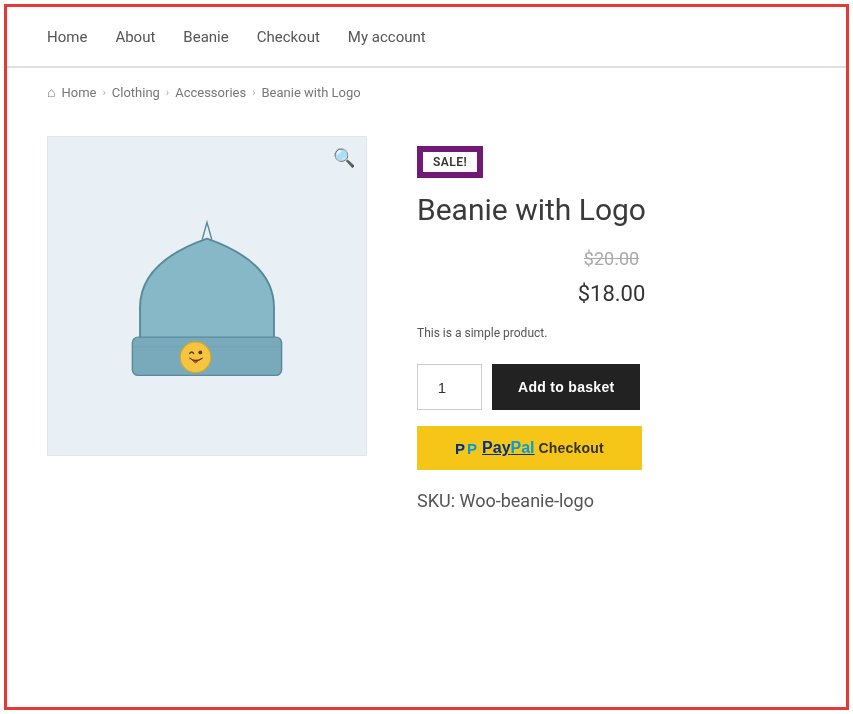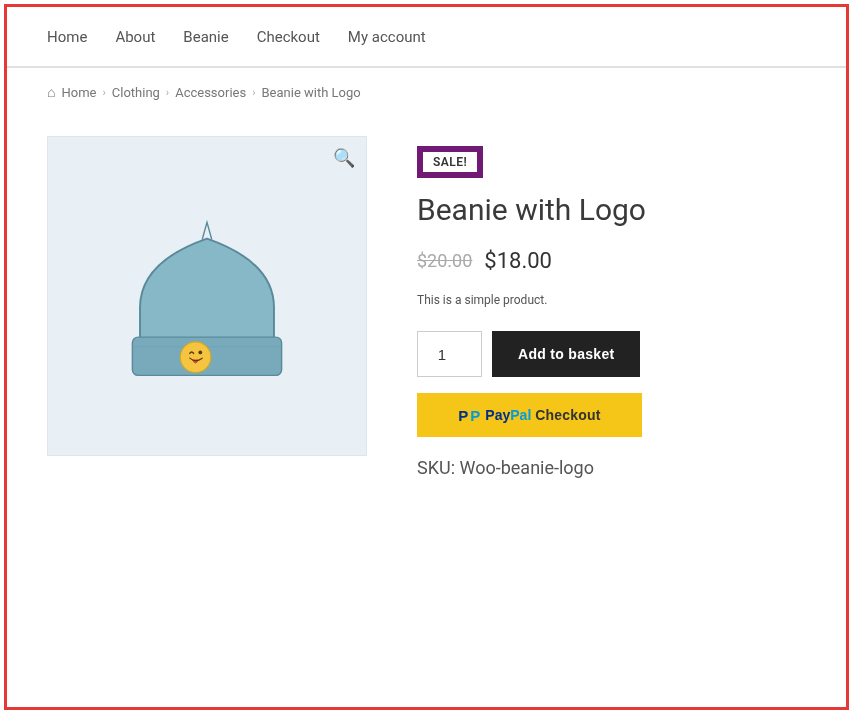--- a/index.html
+++ b/index.html
@@ -90,20 +90,21 @@
       font-weight: 400;
       color: #3a3a3a;
       margin-bottom: 20px;
       line-height: 1.2;
     }
     .price-wrap {
       display: flex;
       align-items: center;
       gap: 12px;
       margin-bottom: 20px;
+      flex-direction: column;
     }
     .price-old {
       font-size: 18px;
       color: #aaa;
       text-decoration: line-through;
     }
     .price-new {
       font-size: 22px;
       color: #333;
       font-weight: 400;
@@ -246,21 +247,21 @@
       <div class="add-to-basket-row">
         <input class="qty-input" type="number" value="1" min="1" style="">
         <button class="add-to-basket-btn">Add to basket</button>
       </div>
 
       
       <button class="paypal-btn">
         <span class="paypal-logo">
           <span class="pp-blue">P</span>
             <span class="pp-light">P</span>
-          <span style="margin-left:3px; color:#003087; font-weight:700; font-size:14px;">Pay<span style="color:#009cde;">Pal</span></span>
+          <span style="margin-left:3px; color:#003087; font-weight:700; font-size:16px;text-decoration:underline;">Pay<span style="color:#009cde;">Pal</span></span>
         </span>
         <span class="paypal-checkout-text">Checkout</span>
       </button>
 
       
       <div class="product-meta">
         <p>
           <span>SKU:</span>
           <span>Woo-beanie-logo</span>
         </p>

